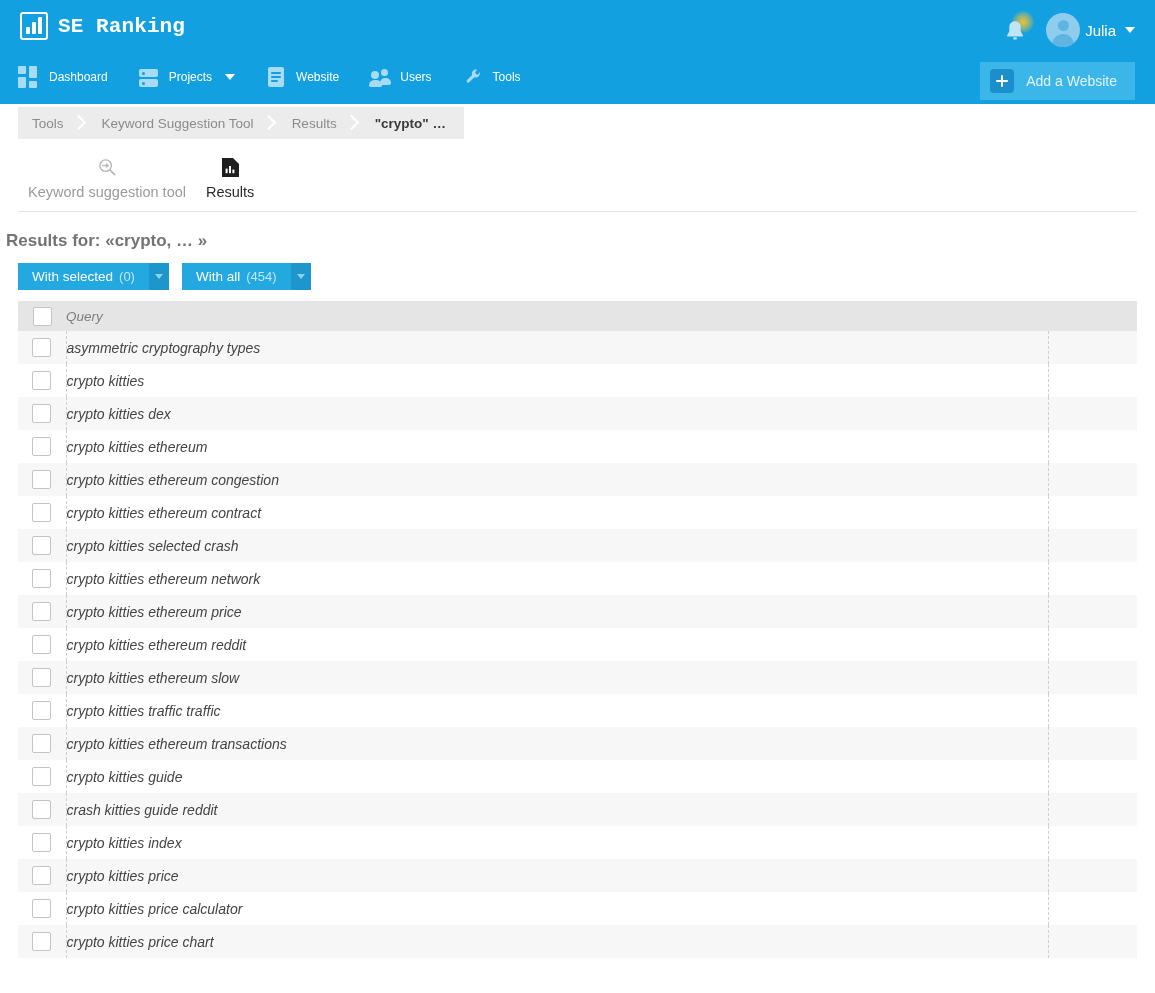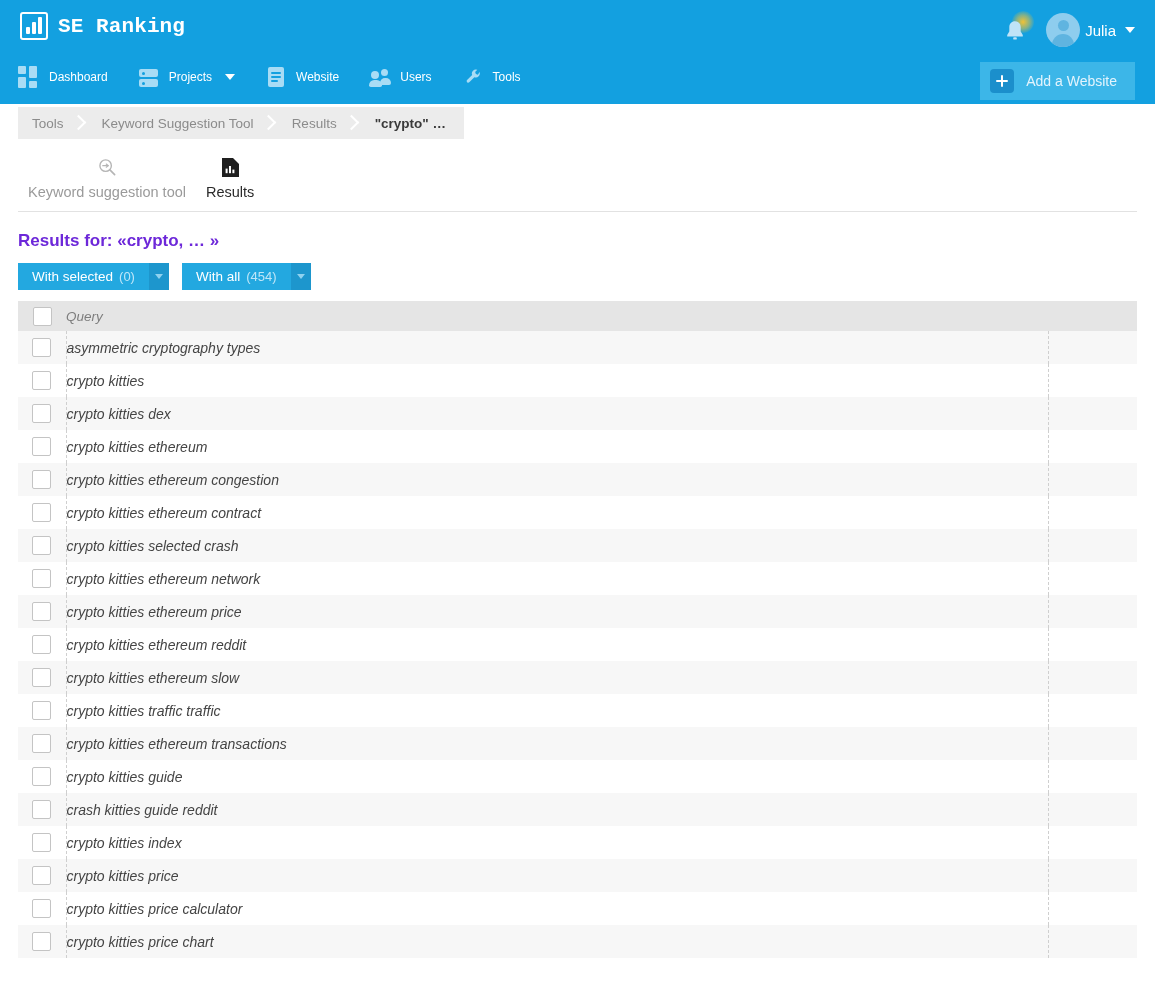--- a/index.html
+++ b/index.html
@@ -220,24 +220,24 @@
     display:flex; flex-direction:column; align-items:center;
     padding: 0 10px; cursor:pointer; min-width: 60px;
   }
   .stab .sicon { height: 26px; display:flex; align-items:center; justify-content:center; }
   .stab .slabel { font-size: 14.5px; margin-top: 4px; white-space: nowrap; }
   .stab.inactive .slabel { color: #9a9a9a; }
   .stab.active .slabel { color: #2b2b2b; }
 
   
   .results-title {
-    margin: 19px 0 0 18px;
+    margin: 19px 0 0 6px;
     font-size: 17px;
     font-weight: bold;
-    color: #6d28d9;
+    color: #737373;
   }
 
   
   .filters {
     margin: 12px 0 0 18px;
     display:flex; align-items:center; gap: 13px;
   }
   .fbtn {
     display:flex; align-items:stretch; height: 27px;
     background:#23a8e0; cursor:pointer;

